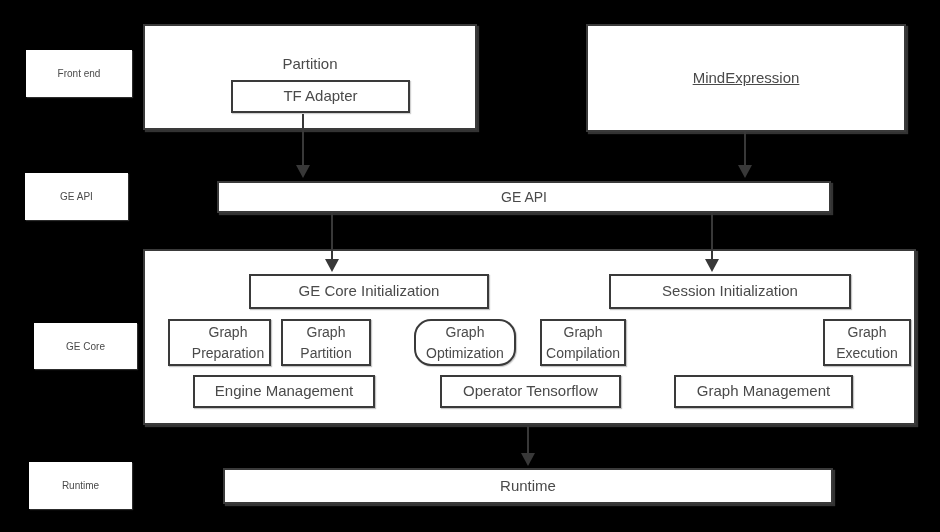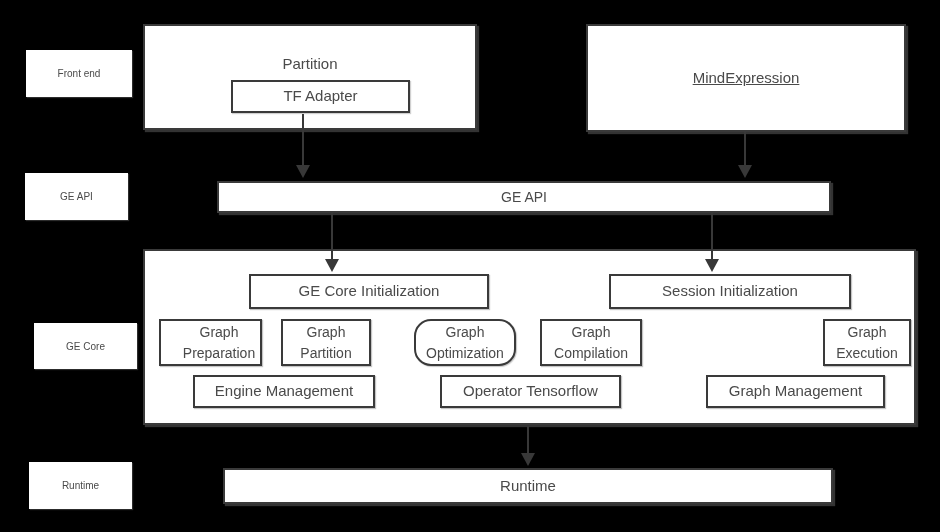--- a/index.html
+++ b/index.html
@@ -57,31 +57,31 @@
 
   .ge-api-bar  { left: 217px; top: 181px; width: 614px; height: 32px; font-size: 14px; }
   .runtime-bar { left: 223px; top: 468px; width: 610px; height: 36px; font-size: 15px; }
 
   .ge-core { left: 143px; top: 249px; width: 773px; height: 176px; display: block; }
   .ge-core .box { box-shadow: 1px 1px 1px rgba(110,110,110,0.4); }
   .init-left  { left: 68px;  top: 23px; width: 240px; height: 35px; font-size: 15px; margin-left: 36px; }
   .init-right { left: 464px; top: 23px; width: 242px; height: 35px; font-size: 15px; }
 
   .mod { top: 68px; height: 47px; font-size: 14px; line-height: 1.5; padding: 0 2px; }
-  .mod-1 { left: 14px;  width: 103px; padding-left: 19px; }
+  .mod-1 { left: 23px;  width: 103px; padding-left: 19px; }
   .mod-2 { left: 136px; width: 90px; }
   .mod-3 { left: 269px; width: 102px; border-radius: 17px; }
-  .mod-4 { left: 395px; width: 102px; }
+  .mod-4 { left: 395px; width: 86px; }
   .mod-5 { left: 519px; width: 102px; }
   .mod-6 { left: 678px; width: 88px; }
 
   .mgmt { top: 124px; height: 33px; font-size: 15px; align-items: center; }
   .mgmt-1 { left: 48px;  width: 182px; }
   .mgmt-2 { left: 295px; width: 181px; }
-  .mgmt-3 { left: 561px; width: 179px; }
+  .mgmt-3 { left: 529px; width: 179px; }
 
   
   .arrow { position: absolute; width: 14px; }
   .arrow .shaft {
     position: absolute; left: 6px; top: 0; width: 2px;
     height: calc(100% - 12px); background: #383838;
   }
   .arrow .head {
     position: absolute; left: 0; bottom: 0; width: 0; height: 0;
     border-left: 7px solid transparent;

